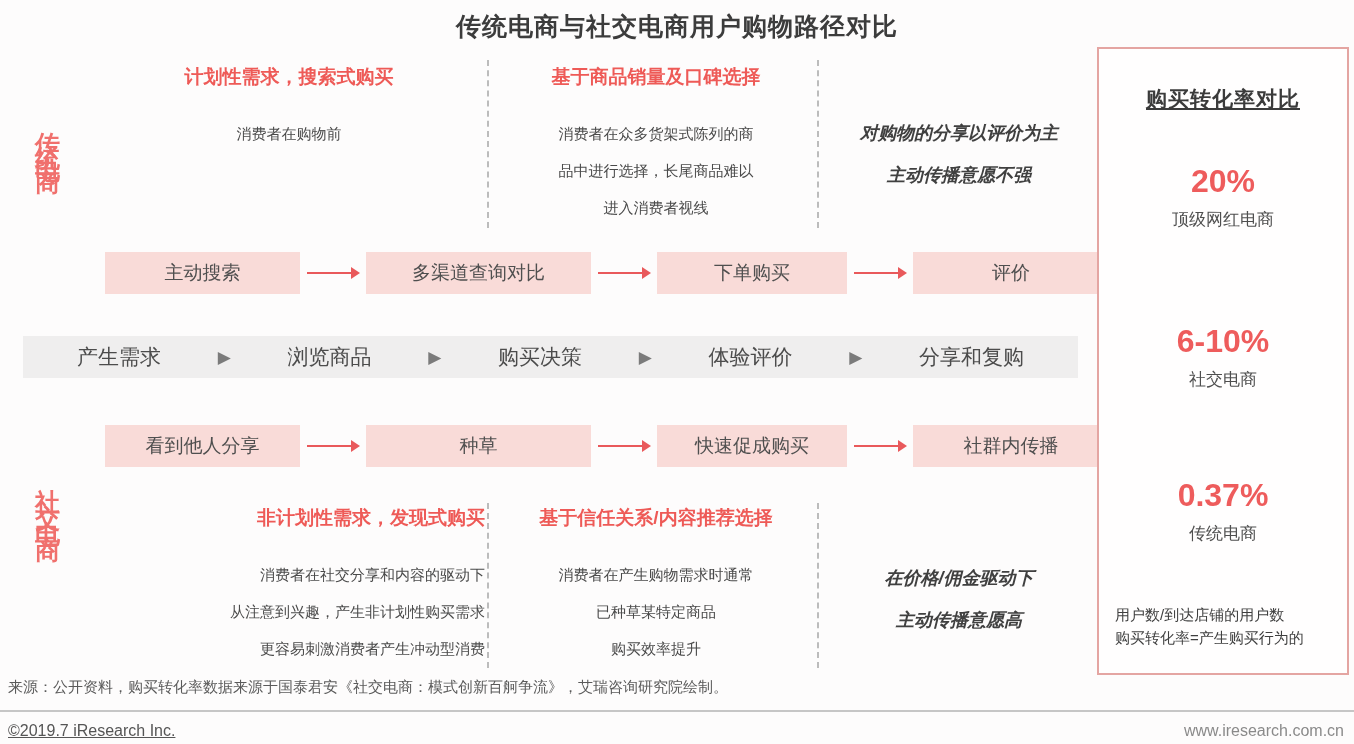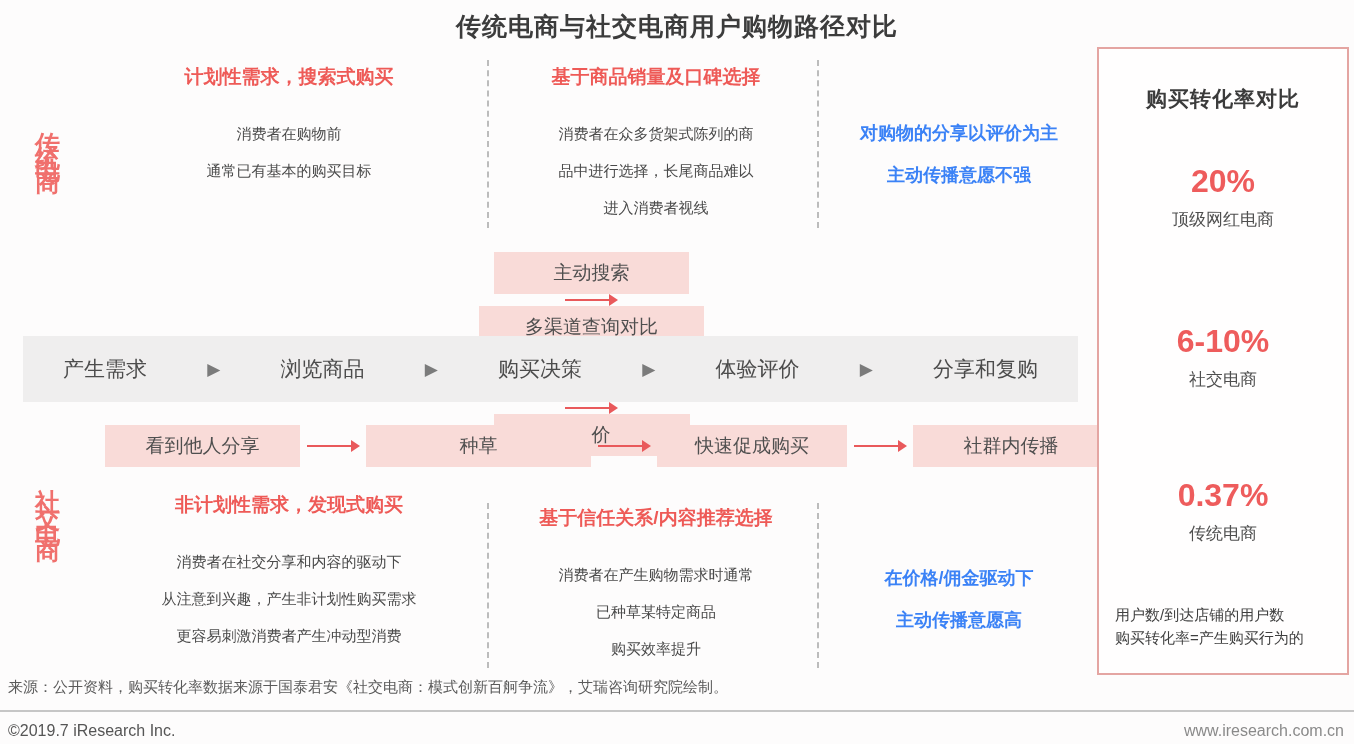--- a/index.html
+++ b/index.html
@@ -24,87 +24,86 @@
     font-size:25px;font-weight:bold;color:#f0706d;
     letter-spacing:12px;line-height:30px;
   }
   #vl-trad{top:112px;}
   #vl-soc{top:468px;letter-spacing:16px;}
   .col{position:absolute;text-align:center;}
   .col-header{font-size:19px;font-weight:bold;color:#ee5a57;margin:0 0 25px 0;}
   .col-line{font-size:15px;color:#4a4a4a;line-height:37px;}
   .col-red{
     position:absolute;text-align:center;
-    font-size:18px;font-weight:bold;color:#3b82f6;
+    font-size:18px;font-weight:bold;color:#404040;font-style:italic;
   }
   .col-red .hl{margin-bottom:20px;line-height:22px;}
   .vdash{position:absolute;width:0;border-left:2px dashed #bcbcbc;}
   #dash-t1{left:487px;top:60px;height:168px;}
   #dash-t2{left:817px;top:60px;height:168px;}
   #dash-b1{left:487px;top:503px;height:165px;}
   #dash-b2{left:817px;top:503px;height:165px;}
   .flow-row{
     position:absolute;left:105px;width:973px;height:42px;
     display:flex;align-items:center;
   }
-  #flow-top{top:252px;flex-direction:column;}
+  #flow-top{top:252px;}
   #flow-bottom{top:425px;}
   .flow-box{
     height:42px;background:#f9dbd8;color:#4f4f4f;font-size:19px;
     display:flex;align-items:center;justify-content:center;flex:none;
   }
   .w1{width:195px}.w2{width:225px}.w3{width:190px}.w4{width:196px}
   .arrow{width:66px;display:flex;align-items:center;justify-content:center;flex:none;}
   .arrow .shaft{display:block;width:44px;height:2px;background:#e9595b;}
   .arrow .head{
     display:block;width:0;height:0;
     border-left:9px solid #e9595b;
     border-top:6px solid transparent;border-bottom:6px solid transparent;
   }
   .journey{
-    position:absolute;left:23px;top:336px;width:1055px;height:66px;
-    background:#efeeee;box-sizing:border-box;padding:0 40px;
+    position:absolute;left:23px;top:336px;width:1055px;height:42px;
+    background:#efeeee;box-sizing:border-box;padding:0 54px;
     display:flex;align-items:center;justify-content:space-between;
     font-size:21px;color:#4c4c4c;
   }
   .journey .tri{color:#7b7b7b;font-size:17px;}
   .panel{
     position:absolute;left:1097px;top:47px;width:252px;height:628px;
     box-sizing:border-box;border:2px solid #e4a5a2;background:#fffefe;
     text-align:center;
   }
-  .panel-title{margin-top:36px;font-size:21px;font-weight:bold;color:#3b3b3b;letter-spacing:1px;}
+  .panel-title{margin-top:36px;font-size:21px;font-weight:bold;color:#3b3b3b;letter-spacing:1px;text-decoration:underline;}
   .stat-value{font-size:32px;font-weight:bold;color:#ee5c5c;}
   #stat-v0{margin-top:50px;}
   #stat-v1{margin-top:92px;}
   #stat-v2{margin-top:86px;}
   .stat-label{font-size:17px;color:#4f4f4f;margin-top:8px;}
   .panel-note{
     position:absolute;left:16px;right:8px;bottom:24px;
     text-align:left;font-size:15px;color:#3f3f3f;line-height:23px;
   }
   .source{position:absolute;left:8px;top:678px;font-size:15px;color:#5a5a5a;}
   .rule{position:absolute;left:0;top:710px;width:1354px;border-top:2px solid #c6c6c6;}
-  .copyright{position:absolute;left:8px;top:722px;font-size:16px;color:#555;}
+  .copyright{position:absolute;left:8px;top:722px;font-size:16px;color:#555;text-decoration:underline;}
   .website{position:absolute;right:10px;top:722px;font-size:16px;color:#8a8a8a;text-align:right;}
 </style>
 </head>
 <body>
 
 <div id="app">
 
   <div class="title">传统电商与社交电商用户购物路径对比</div>
 
   <div class="vlabel" id="vl-trad">传统电商</div>
   <div class="vlabel" id="vl-soc">社交电商</div>
 
   <div class="col" style="left:93px;top:64px;width:392px;">
     <div class="col-header">计划性需求，搜索式购买</div>
     <div class="col-line">消费者在购物前</div>
-    <div class="col-line">通常已有基本的购买目标</div>
   </div>
 
   <div class="vdash" id="dash-t1"></div>
 
   <div class="col" style="left:500px;top:64px;width:312px;">
     <div class="col-header">基于商品销量及口碑选择</div>
     <div class="col-line">消费者在众多货架式陈列的商</div>
     <div class="col-line">品中进行选择，长尾商品难以</div>
     <div class="col-line">进入消费者视线</div>
   </div>
@@ -159,21 +158,21 @@
         <i class="head"></i>
       </span>
     <div class="flow-box w3">快速促成购买</div>
     <span class="arrow">
         <i class="shaft"></i>
         <i class="head"></i>
       </span>
     <div class="flow-box w4">社群内传播</div>
   </div>
 
-  <div class="col" style="left:93px;top:492px;width:392px;">
+  <div class="col" style="left:93px;top:505px;width:392px;text-align:right;">
     <div class="col-header">非计划性需求，发现式购买</div>
     <div class="col-line">消费者在社交分享和内容的驱动下</div>
     <div class="col-line">从注意到兴趣，产生非计划性购买需求</div>
     <div class="col-line">更容易刺激消费者产生冲动型消费</div>
   </div>
 
   <div class="vdash" id="dash-b1"></div>
 
   <div class="col" style="left:500px;top:505px;width:312px;">
     <div class="col-header">基于信任关系/内容推荐选择</div>

